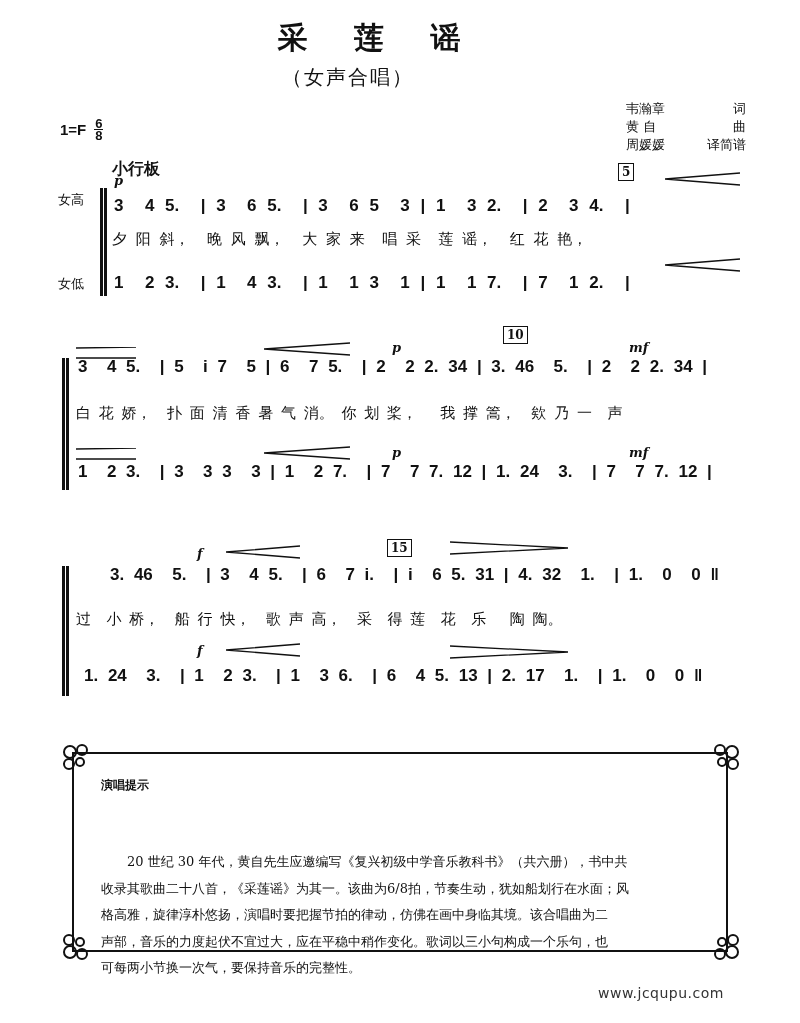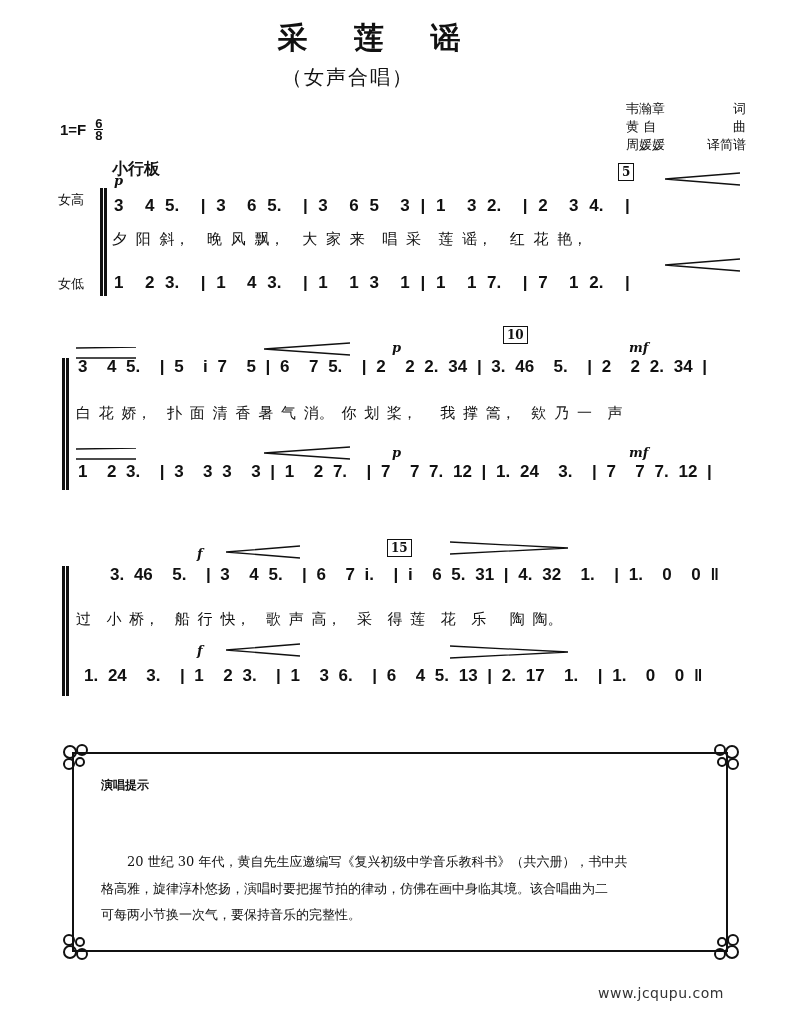--- a/index.html
+++ b/index.html
@@ -155,17 +155,19 @@
       <circle cx="26" cy="26" r="6"></circle>
       <circle cx="14" cy="28" r="5"></circle>
       <circle cx="27" cy="14" r="5"></circle>
       <circle cx="16" cy="16" r="4"></circle>
     </g>
   </svg>
 
 <div class="abs box-title">演唱提示</div>
 <div class="abs box-text">
   <div style="text-indent:26px;margin-top:45px;">20 世纪 30 年代，黄自先生应邀编写《复兴初级中学音乐教科书》（共六册），书中共</div>
+  <div>收录其歌曲二十八首，《采莲谣》为其一。该曲为6/8拍，节奏生动，犹如船划行在水面；风</div>
   <div>格高雅，旋律淳朴悠扬，演唱时要把握节拍的律动，仿佛在画中身临其境。该合唱曲为二</div>
+  <div>声部，音乐的力度起伏不宜过大，应在平稳中稍作变化。歌词以三小句构成一个乐句，也</div>
   <div>可每两小节换一次气，要保持音乐的完整性。</div>
 </div>
 
 <div class="abs watermark">www.jcqupu.com</div>
 
 </body></html>

